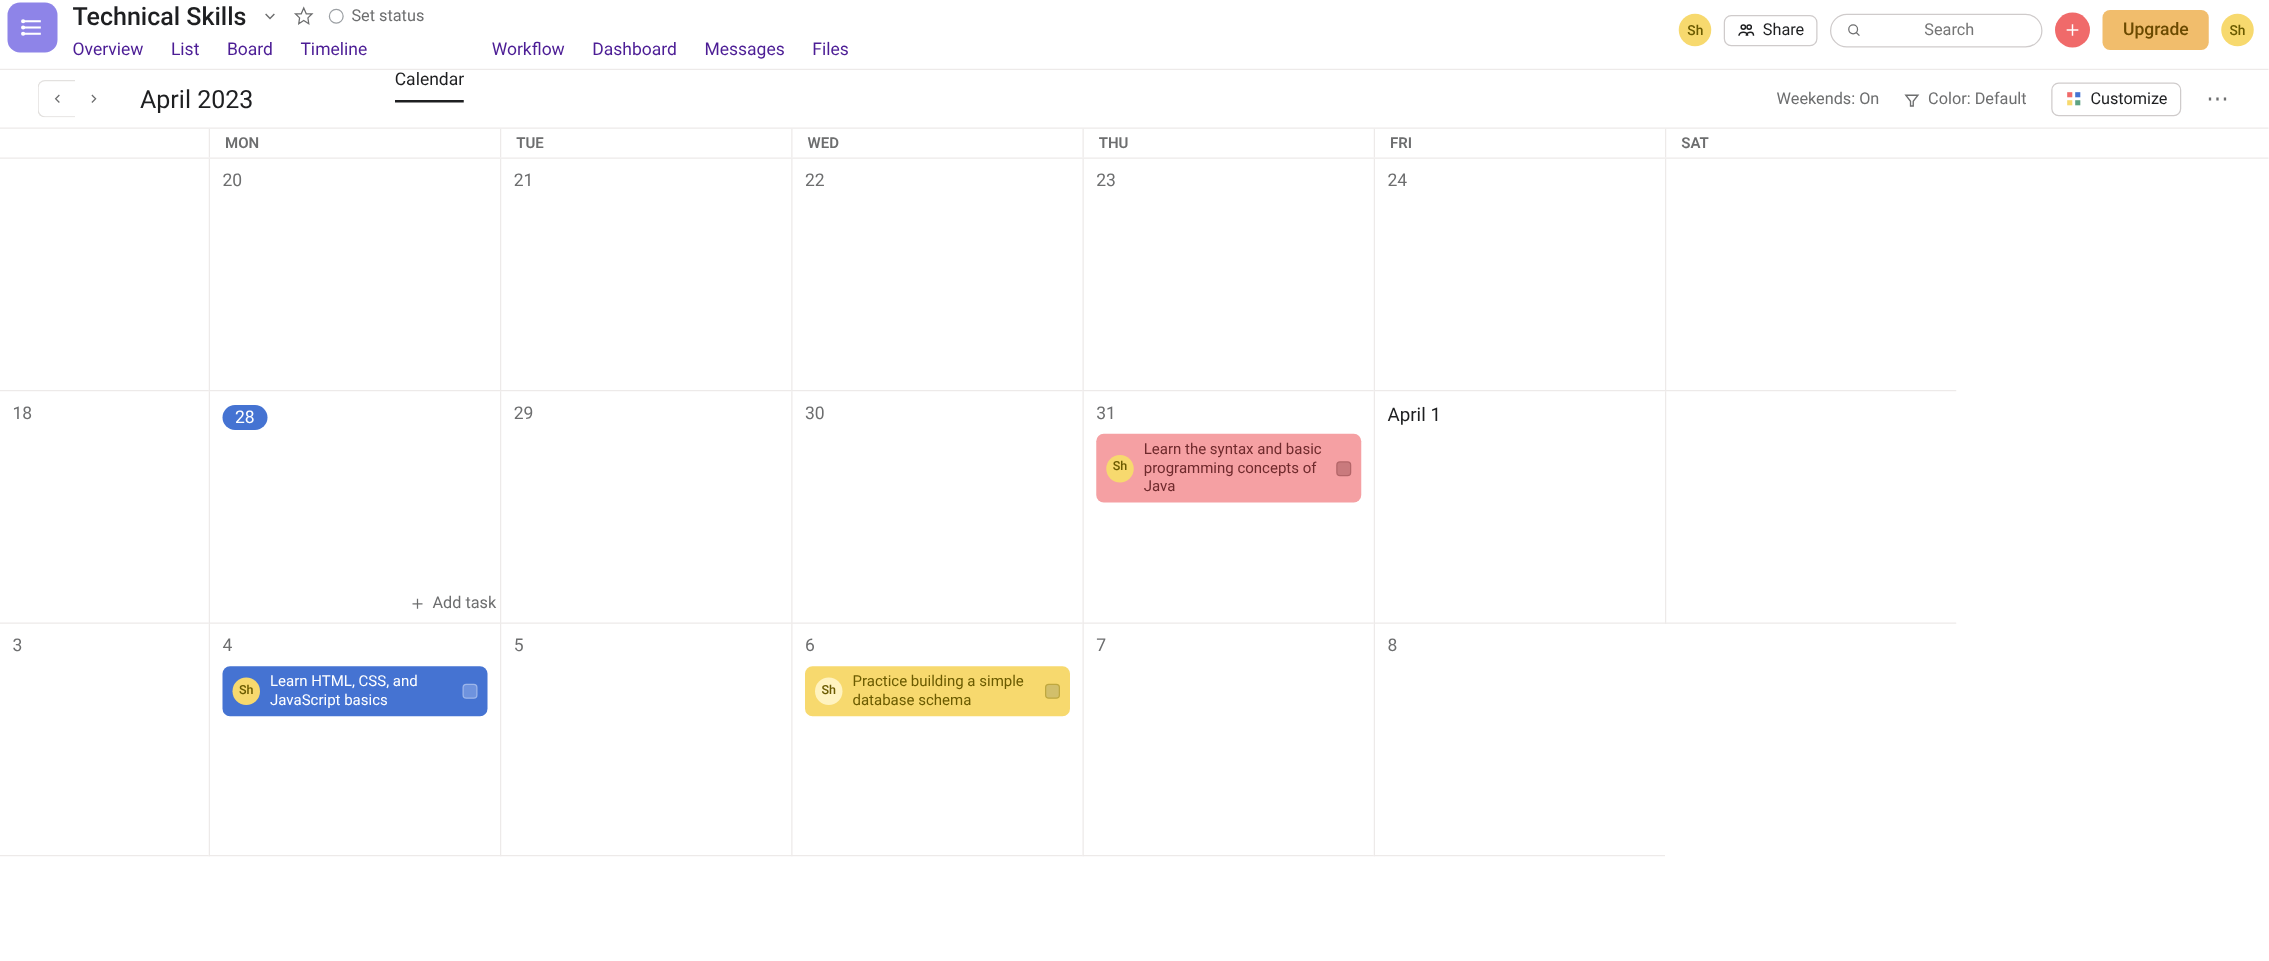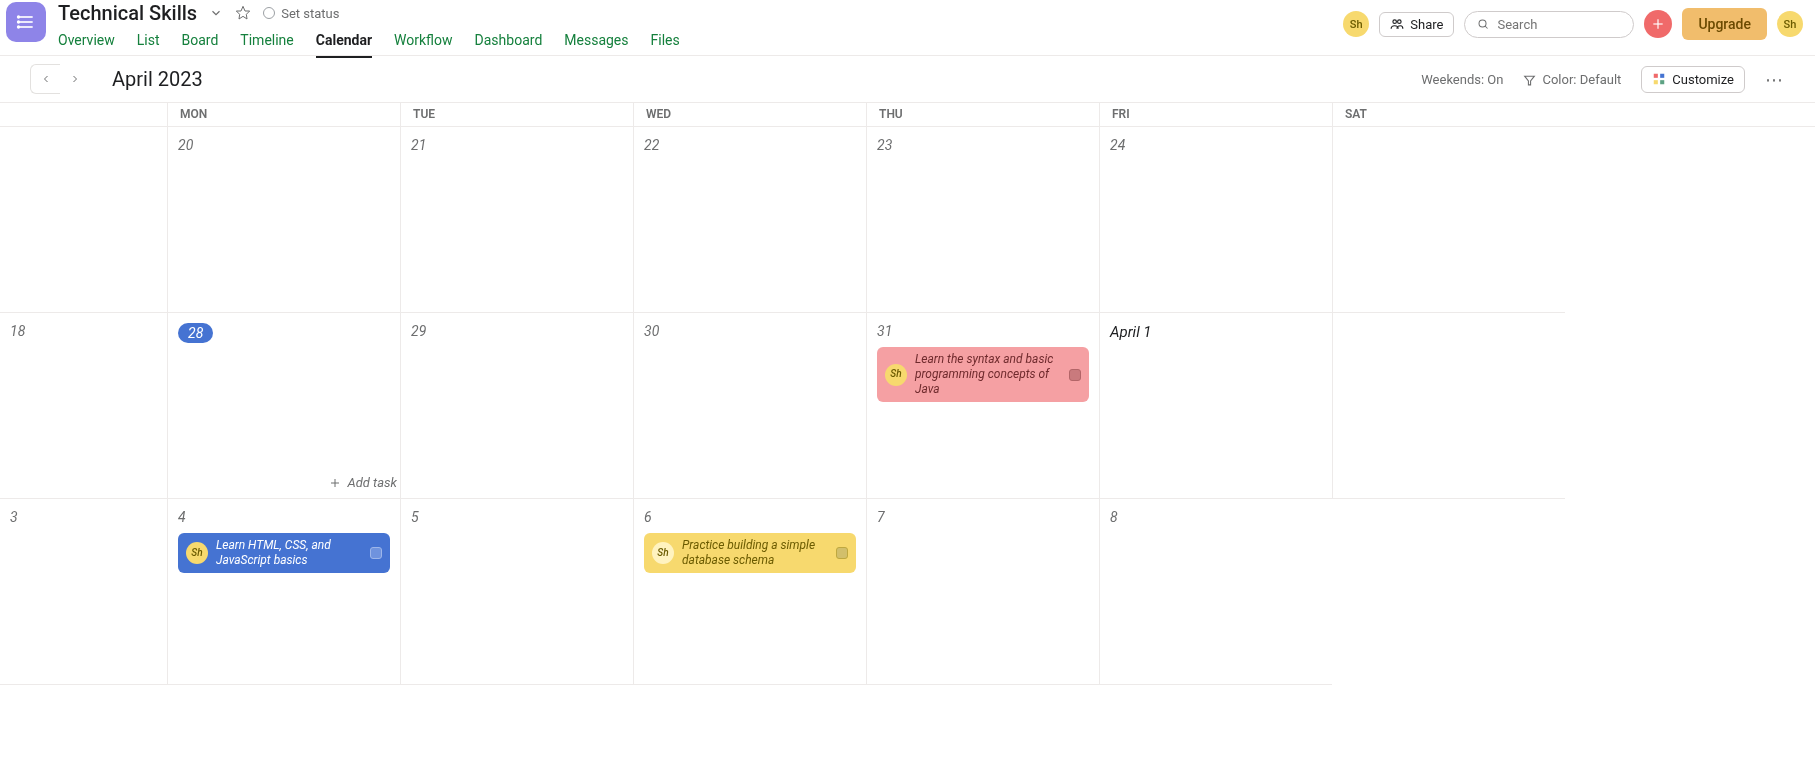--- a/index.html
+++ b/index.html
@@ -9,49 +9,49 @@
   .topbar { display: flex; align-items: flex-start; padding: 0 12px 0 6px; height: 56px; border-bottom: 1px solid #edeae9; }
   .project-icon { width: 40px; height: 40px; border-radius: 10px; background: #8e84e8; display:flex; align-items:center; justify-content:center; margin-top:2px; margin-right:12px; flex-shrink:0; }
   .project-icon svg { width:20px; height:20px; }
   .title-area { display:flex; flex-direction:column; flex:1; }
   .title-row { display:flex; align-items:center; gap:12px; height:26px; }
   .page-title { font-size:20px; font-weight:500; color:#1e1f21; }
   .title-chevron { color:#6d6e6f; }
   .star-btn, .status-btn { color:#6d6e6f; display:flex; align-items:center; gap:6px; font-size:13px; cursor:pointer; }
   .status-circle { width:12px; height:12px; border:1.5px solid #9ca0a4; border-radius:50%; }
   .tabs-row { display:flex; gap:22px; margin-top:6px; }
-  .tab { font-size:14px; color:#15803d; padding-bottom:8px; cursor:pointer; }
-  .tab.active { color:#1e1f21; border-bottom:2px solid #1e1f21; font-weight:700; }
+  .tab { font-size:14px; color:#4c1d95; padding-bottom:8px; cursor:pointer; }
+  .tab.active { color:#1e1f21; border-bottom:2px solid #1e1f21; font-weight:400;margin-top:24px; }
 
   .top-right { display:flex; align-items:center; gap:10px; margin-top:8px; }
   .avatar { width:26px; height:26px; border-radius:50%; background:#f7d96e; display:flex; align-items:center; justify-content:center; font-size:11px; color:#6b5b00; font-weight:500; }
   .share-btn { border:1px solid #cfcbcb; border-radius:6px; padding:4px 10px; display:flex; align-items:center; gap:6px; font-size:13px; color:#1e1f21; cursor:pointer; }
   .search-box { border:1px solid #cfcbcb; border-radius:16px; padding:5px 12px; display:flex; align-items:center; gap:8px; width:170px; }
-  .search-box input { border:none; outline:none; font-size:13px; color:#1d4ed8; width:100%; background:transparent; }
+  .search-box input { border:none; outline:none; font-size:13px; color:#1d4ed8; width:100%; background:transparent;text-align:center; }
   .add-btn { width:28px; height:28px; border-radius:50%; background:#f06a6a; color:#fff; display:flex; align-items:center; justify-content:center; cursor:pointer; font-size:18px; }
   .upgrade-btn { background:#f1bd6c; color:#6b4a00; border-radius:6px; padding:8px 16px; font-size:14px; font-weight:500; cursor:pointer; }
 
   
   .cal-toolbar { display:flex; align-items:center; padding: 0 30px; height:47px; border-bottom:1px solid #edeae9; }
   .nav-group { display:flex; align-items:center; gap:0; margin-right:16px; }
   .nav-btn { width:30px; height:30px; display:flex; align-items:center; justify-content:center; color:#6d6e6f; cursor:pointer; }
   .nav-btn.prev { border:1px solid #e3e1df; border-right:none; border-radius:6px 0 0 6px; }
   .nav-btn.next { }
   .month-label { font-size:20px; font-weight:400; color:#1e1f21; margin-left:6px; }
   .cal-toolbar-right { margin-left:auto; display:flex; align-items:center; gap:20px; }
   .tb-item { display:flex; align-items:flex-end; gap:6px; font-size:13px; color:#6d6e6f; cursor:pointer; }
   .customize-btn { border:1px solid #cfcbcb; border-radius:6px; padding:5px 10px; display:flex; align-items:center; gap:6px; font-size:13px; color:#1e1f21; cursor:pointer; }
   .more-btn { color:#6d6e6f; cursor:pointer; font-size:18px; letter-spacing:2px; }
 
   
   .cal-header { display:grid; grid-template-columns: 167px repeat(6, 233px); height:24px; border-bottom:1px solid #edeae9; }
   .cal-header-cell { font-size:12px; font-weight:600; color:#6d6e6f; padding:4px 0 0 12px; border-left:1px solid #edeae9; }
   .cal-header-cell:first-child { border-left:none; }
 
-  .cal-body { display:grid; grid-template-columns: 167px repeat(6, 233px); grid-auto-rows: 186px; font-style: italic; }
+  .cal-body { display:grid; grid-template-columns: 167px repeat(6, 233px); grid-auto-rows: 186px; }
   .cal-cell { border-left:1px solid #edeae9; border-bottom:1px solid #edeae9; padding:10px 10px 0 10px; position:relative; }
   .cal-cell:first-child, .cal-cell:nth-child(7n+1) { border-left:none; }
   .day-num { font-size:14px; color:#6d6e6f; }
   .day-pill { display:inline-flex; align-items:center; justify-content:center; background:#4573d2; color:#fff; border-radius:10px; padding:2px 10px; font-size:14px; }
   .month-day { font-size:15px; color:#1e1f21; }
 
   .add-task { position:absolute; bottom:8px; right:3px; display:flex; align-items:center; gap:6px; font-size:13px; color:#6d6e6f; cursor:pointer; }
 
   .task { border-radius:6px; padding:5px 8px; margin-top:8px; display:flex; align-items:center; gap:8px; font-size:12px; line-height:1.25; cursor:pointer; }
   .task .avatar { width:22px; height:22px; flex-shrink:0; font-size:10px; }

